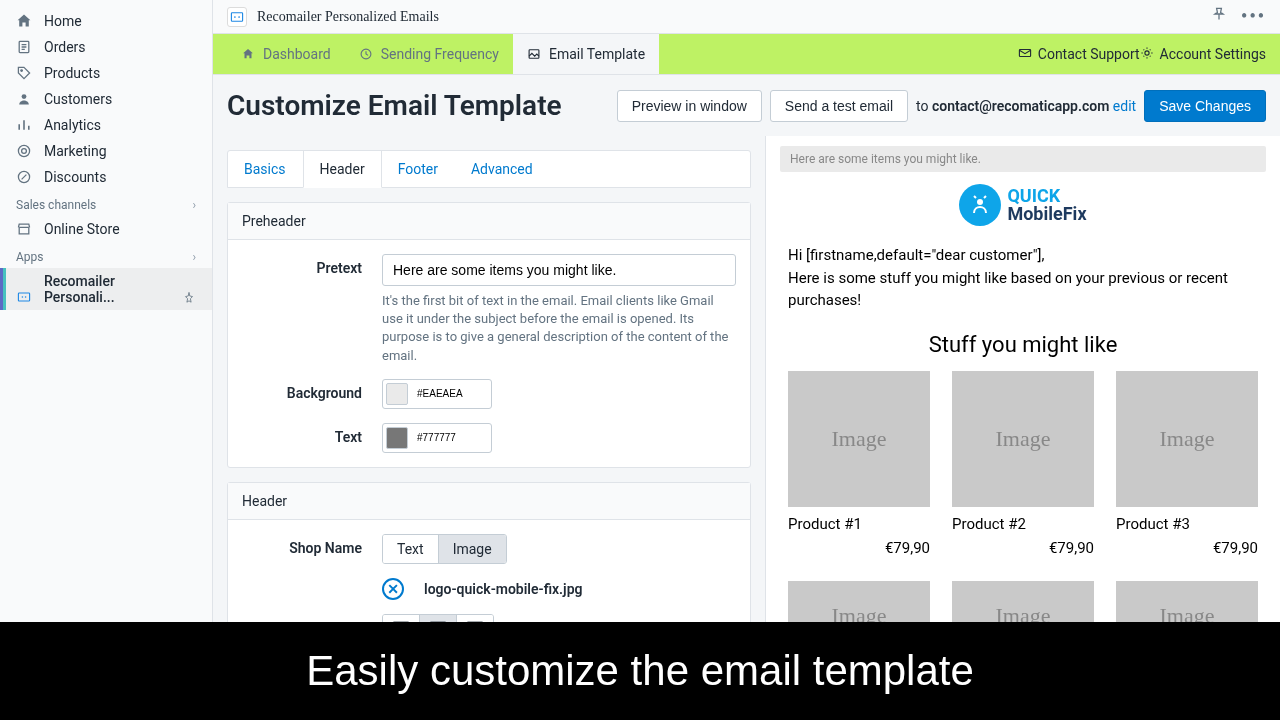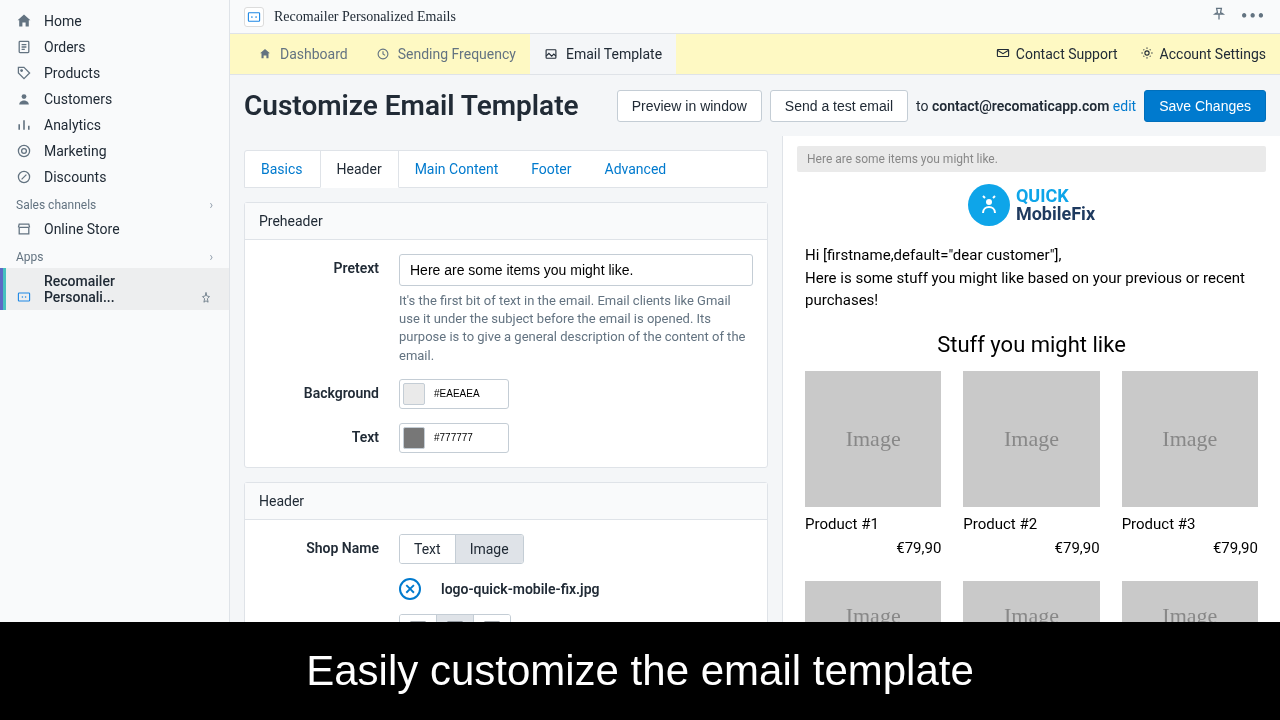--- a/index.html
+++ b/index.html
@@ -1,40 +1,40 @@
 <!DOCTYPE html>
 <html><head>
 <meta charset="utf-8">
 <style>
   * { box-sizing: border-box; margin: 0; padding: 0; }
   body { font-family: -apple-system, BlinkMacSystemFont, "Segoe UI", Roboto, sans-serif; font-size: 14px; color: #212b36; background: #f4f6f8; overflow: hidden; }
   .app { display: flex; width: 1280px; height: 720px; position: relative; }
   
-  .sidebar { width: 230px; background: #f9fafb; border-right: 1px solid #dfe3e8; display: flex; flex-direction: column; padding-top: 8px; }
+  .sidebar { width: 213px; background: #f9fafb; border-right: 1px solid #dfe3e8; display: flex; flex-direction: column; padding-top: 8px; }
   .nav-item { display: flex; align-items: center; padding: 5px 16px; color: #212b36; cursor: pointer; font-size: 14px; gap: 12px; }
   .nav-item .ic { width: 16px; height: 16px; display:flex; align-items:center; justify-content:center; color:#637381; }
   .nav-item.selected { background: #edeeef; border-left: 3px solid #5c6ac4; padding-left: 13px; color:#212b36; font-weight:500; }
   .nav-item.selected .ic { color:#5c6ac4; }
   .nav-section { display:flex; justify-content:space-between; align-items:center; padding: 8px 16px 4px; font-size: 12px; color:#637381; }
   .nav-section .chev { color:#919eab; }
   .sidebar .spacer { flex: 1; }
   .pin-icon { margin-left:auto; color:#637381; width:14px; height:14px; }
   .nav-item.app-item { position: relative; align-items: flex-end; }
   .nav-item.app-item::before { content:""; position:absolute; left:0; top:0; bottom:0; width:3px; background:#47c1bf; }
   
   .main { flex: 1; display: flex; flex-direction: column; background:#f4f6f8; }
   .titlebar { display:flex; align-items:center; padding: 6px 14px; border-bottom: 1px solid #dfe3e8; background:#f9fafb;font-family:Liberation Serif, serif; }
   .titlebar .app-icon { width:20px; height:20px; background:#fff; border:1px solid #dcdcdc; border-radius:3px; display:flex; align-items:center; justify-content:center; margin-right:10px; color:#1e88e5; font-size:12px; }
   .titlebar .title { font-size: 14px; font-weight:400; color:#212b36; }
   .titlebar .right { margin-left:auto; display:flex; gap:14px; color:#637381; }
-  .tabs-bar { display:flex; align-items:center; background:#fef9c3; border-bottom:1px solid #dfe3e8; padding: 0 14px; }
+  .tabs-bar { display:flex; align-items:center; background:#bef264; border-bottom:1px solid #dfe3e8; padding: 0 14px; }
   .tab { display:flex; align-items:center; gap:8px; padding: 12px 14px; color:#637381; cursor:pointer; font-size:14px; }
   .tab .ic { width:14px; height:14px; display:flex; align-items:center; justify-content:center; }
   .tab.active { background:#f4f6f8; color:#212b36; }
-  .tabs-right { margin-left:auto; display:flex; gap:22px; align-items:center; }
+  .tabs-right { margin-left:auto; display:flex; align-items:center; }
   .tabs-right .link { display:flex; align-items:center; gap:6px; color:#212b36; cursor:pointer; font-size:14px; }
   .content { display:flex; flex:1; overflow:hidden; }
   .left-pane { flex: 0 0 552px; padding: 14px; overflow-y:auto; }
   .page-header { display:flex; align-items:center; margin-bottom: 14px; gap:10px; }
   .page-title { font-size: 28px; font-weight:600; color:#212b36; }
   .page-header .right-controls { margin-left:auto; display:flex; align-items:center; gap:8px; flex-wrap:wrap; justify-content:flex-end; }
   .btn { background:#fff; border:1px solid #c4cdd5; border-radius:3px; padding:7px 14px; font-size:14px; cursor:pointer; color:#212b36; }
   .btn.primary { background:#007ace; color:#fff; border-color:#006fbb; }
   .to-text { font-size:14px; color:#212b36; }
   .to-text .email { font-weight:600; }
@@ -272,21 +272,20 @@
         <button class="btn primary">Save Changes</button>
       </div>
     </div>
 
     <div class="content">
 
       <div class="left-pane">
         <div class="form-tabs">
           <div class="form-tab">Basics</div>
           <div class="form-tab active">Header</div>
-          <div class="form-tab">Main Content</div>
           <div class="form-tab">Footer</div>
           <div class="form-tab">Advanced</div>
         </div>
 
         <div class="card">
           <div class="card-header">Preheader</div>
           <div class="card-body">
             <div class="form-row">
               <div class="label">Pretext</div>
               <div class="field">

